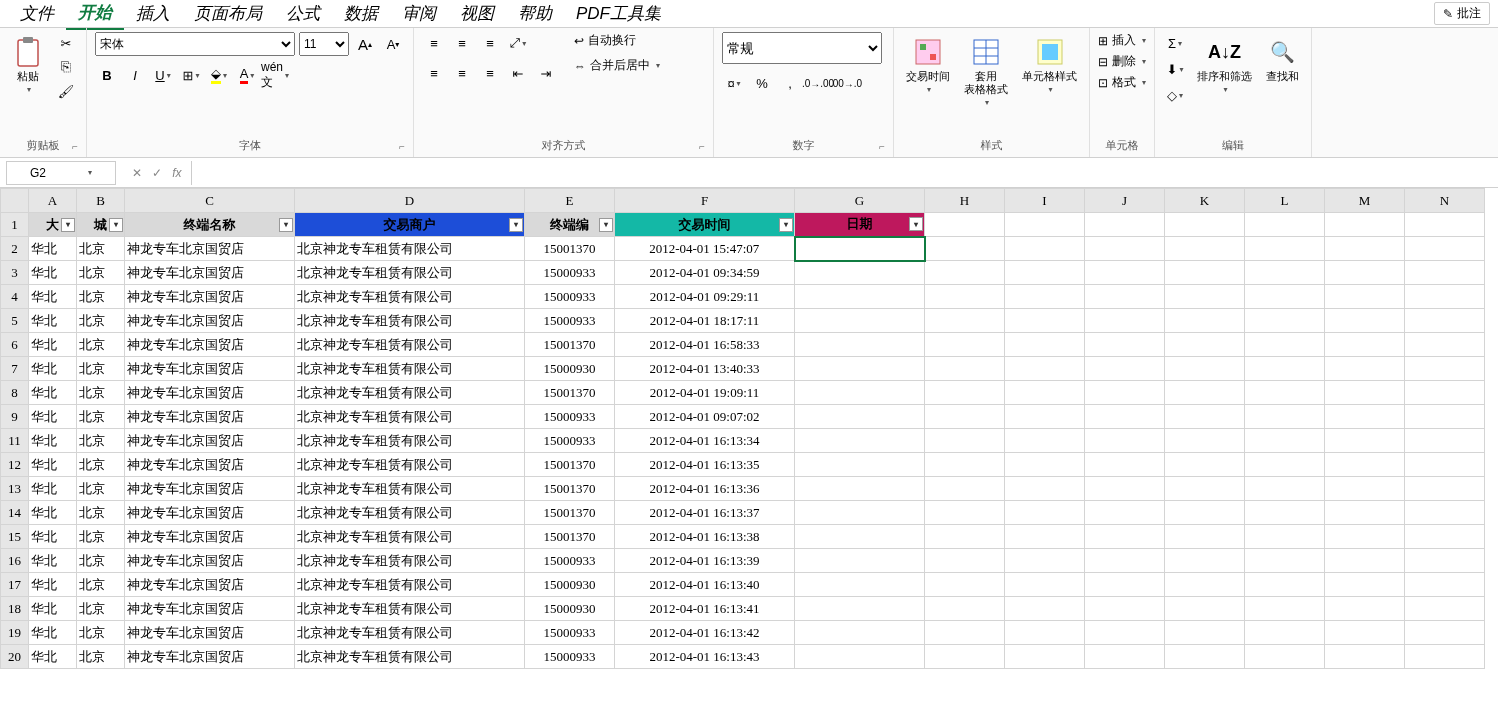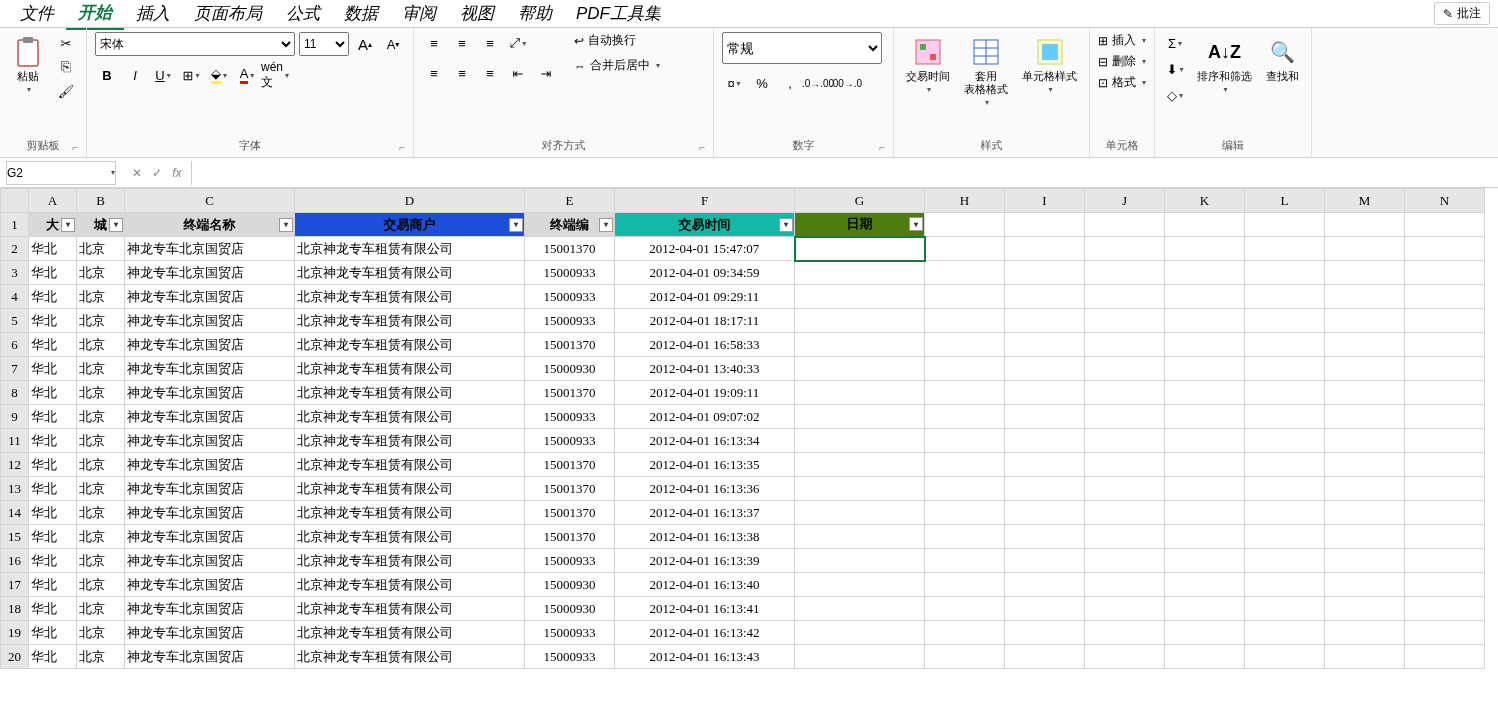--- a/index.html
+++ b/index.html
@@ -7,35 +7,35 @@
 
 .menubar { display: flex; align-items: center; height: 28px; border-bottom: 1px solid #d0d0d0; padding: 0 8px; background: #fff; }
 .menubar .tab { padding: 4px 12px; cursor: pointer; font-size: 17px; font-style: italic; }
 .menubar .tab.active { border-bottom: 2px solid #107c41; color: #107c41; font-weight: bold; }
 .menubar .spacer { flex: 1; }
 .menubar .annotate { border: 1px solid #ccc; padding: 2px 8px; border-radius: 2px; display: flex; align-items: center; gap: 4px; }
 
 .ribbon { display: flex; height: 130px; border-bottom: 1px solid #d0d0d0; background: #fafafa; }
 .group { display: flex; flex-direction: column; border-right: 1px solid #e0e0e0; padding: 4px 8px 0; }
 .group-body { flex: 1; display: flex; align-items: flex-start; gap: 6px; }
-.group-label { text-align: center; font-size: 11px; color: #555; padding: 4px 0; position: relative; }
+.group-label { text-align: center; font-size: 11px; color: #555; padding: 4px 0; position: relative; font-family: Liberation Mono, monospace; }
 .group-label .launcher { position: absolute; right: 0; bottom: 4px; font-size: 10px; color: #888; cursor: pointer; }
 
 .bigbtn { display: flex; flex-direction: column; align-items: center; gap: 2px; padding: 4px; cursor: pointer; }
 .bigbtn .icon { width: 32px; height: 32px; display: flex; align-items: center; justify-content: center; font-weight: bold; }
 .bigbtn .lbl { font-size: 11px; text-align: center; line-height: 1.2; }
 .smallbtn { width: 24px; height: 22px; display: flex; align-items: center; justify-content: center; cursor: pointer; font-size: 13px; }
 .col { display: flex; flex-direction: column; gap: 2px; }
 .row { display: flex; align-items: center; gap: 4px; }
 
 select.font-name { width: 200px; height: 24px; font-size: 12px; }
 select.font-size { width: 50px; height: 24px; font-size: 12px; }
 
 .namebox-bar { display: flex; align-items: center; height: 30px; border-bottom: 1px solid #d0d0d0; background: #fff; }
-.namebox { width: 110px; height: 24px; border: 1px solid #ccc; margin: 0 6px; padding: 0 0; display: flex; align-items: center; justify-content: space-between; }
+.namebox { width: 110px; height: 24px; border: 1px solid #ccc; margin: 0 6px; padding: 0 23px; display: flex; align-items: center; justify-content: space-between; }
 .fx-icons { display: flex; gap: 10px; padding: 0 10px; color: #888; }
 .formula-input { flex: 1; height: 24px; border: none; border-left: 1px solid #ccc; padding: 0 8px; outline: none; }
 
 .sheet { overflow: auto; height: calc(722px - 28px - 130px - 30px); }
 table.grid { border-collapse: collapse; table-layout: fixed; }
 table.grid th, table.grid td { border: 1px solid #d4d4d4; height: 24px; font-size: 13px; font-family: SimSun, serif; padding: 0 2px; white-space: nowrap; overflow: hidden; }
 table.grid th { background: #e6e6e6; font-weight: normal; text-align: center; position: relative; }
 table.grid th.rowhdr { width: 28px; background: #e6e6e6; }
 table.grid td { background: #fff; }
 th.colhdr { position: relative; }
@@ -329,21 +329,21 @@
           <th class="colhdr">N</th>
         </tr>
         <tr class="hdr-row">
           <th class="rowhdr">1</th>
           <td class="center" style="position:relative;background:#d9d9d9;font-weight:bold">大<span class="filter-drop">▾</span></td>
           <td class="center" style="position:relative;background:#d9d9d9;font-weight:bold">城<span class="filter-drop">▾</span></td>
           <td class="center" style="position:relative;background:#d9d9d9;font-weight:bold">终端名称<span class="filter-drop">▾</span></td>
           <td class="center" style="position:relative;background:#1d4ed8;font-weight:bold">交易商户<span class="filter-drop">▾</span></td>
           <td class="center" style="position:relative;background:#d9d9d9;font-weight:bold">终端编<span class="filter-drop">▾</span></td>
           <td class="center" style="position:relative;background:#14b8a6;font-weight:bold">交易时间<span class="filter-drop">▾</span></td>
-          <td class="center" style="position:relative;background:#4d7c0f;font-weight:bold">日期<span class="filter-drop">▾</span></td>
+          <td class="center" style="position:relative;background:#be185d;font-weight:bold">日期<span class="filter-drop">▾</span></td>
           <td class="center" style="position:relative;"></td>
           <td class="center" style="position:relative;"></td>
           <td class="center" style="position:relative;"></td>
           <td class="center" style="position:relative;"></td>
           <td class="center" style="position:relative;"></td>
           <td class="center" style="position:relative;"></td>
           <td class="center" style="position:relative;"></td>
         </tr>
         <tr>
           <th class="rowhdr">2</th>

